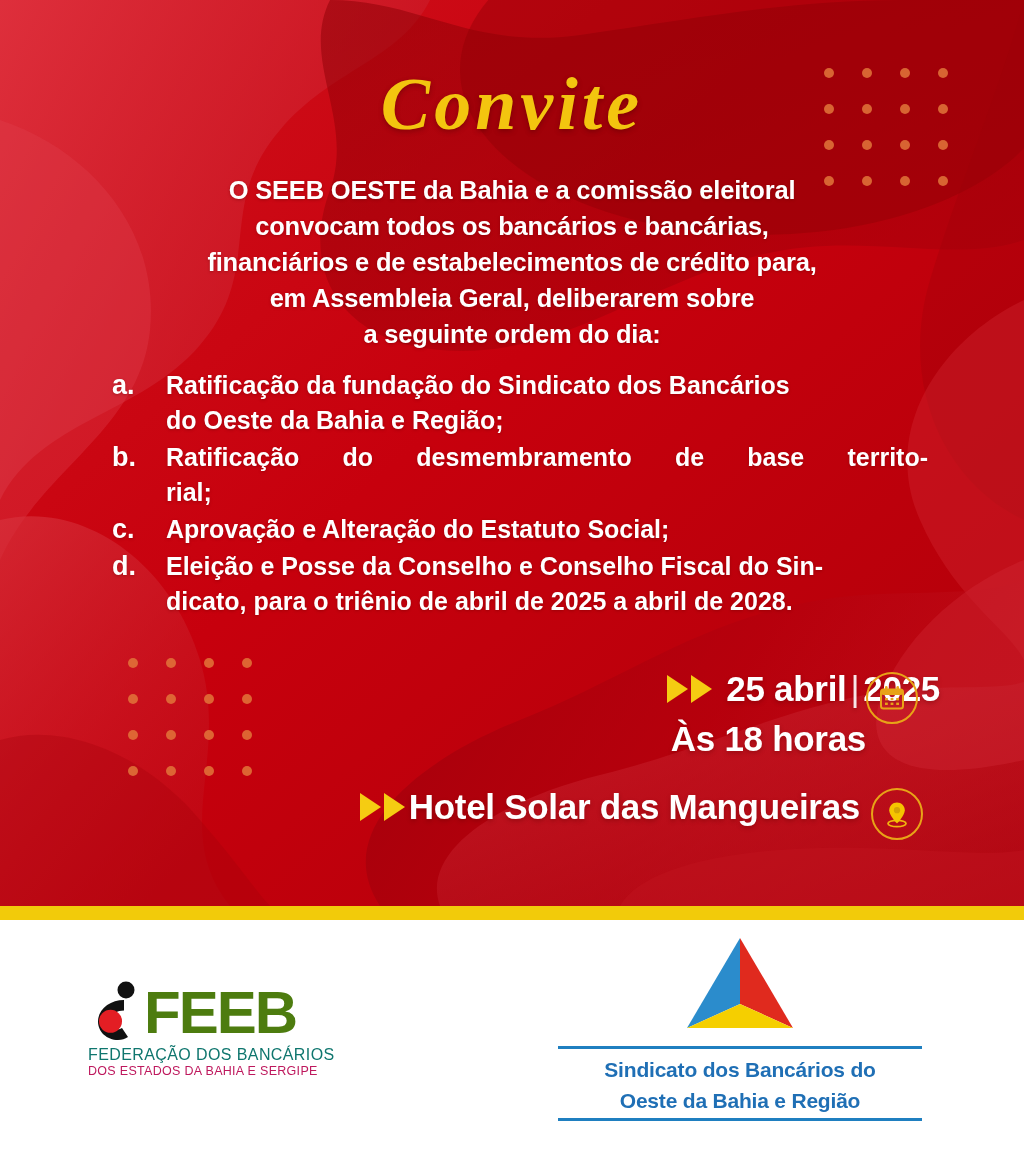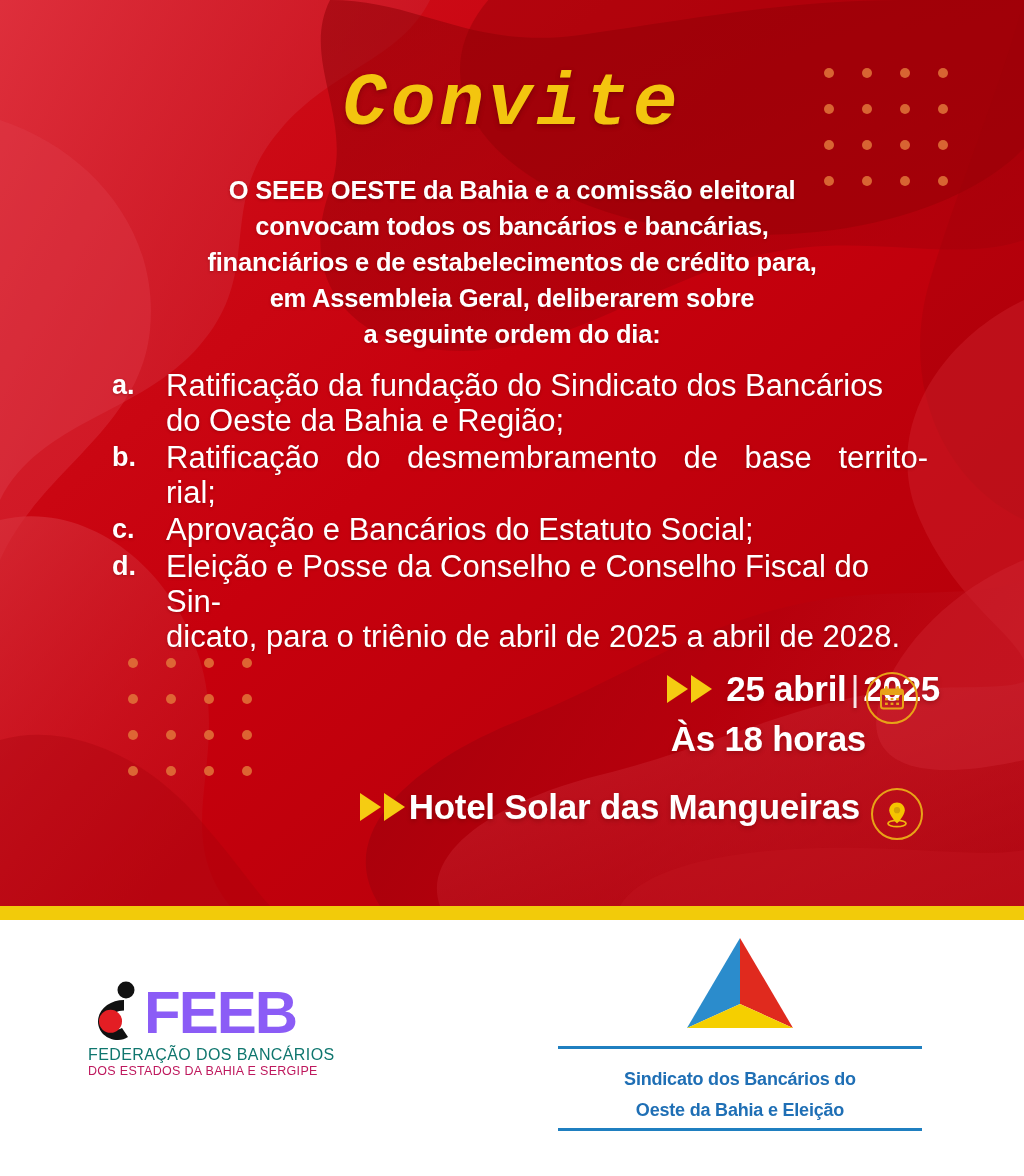--- a/index.html
+++ b/index.html
@@ -32,21 +32,21 @@
   
   .dotgrid { position:absolute; display:grid; grid-template-columns:repeat(4,1fr); gap:26px 28px; }
   .dotgrid span { width:10px; height:10px; border-radius:50%; background:#e2763a; opacity:.85; display:block; }
   #dots-top-right { left:824px; top:68px; }
   #dots-bottom-left { left:128px; top:658px; }
 
   
   #title {
     position:absolute; left:0; top:62px; width:1024px;
     text-align:center;
-    font-family:Liberation Mono, monospace;
+    font-family:Liberation Serif, serif;
     font-style:italic;
     font-weight:700;
     font-size:74px;
     letter-spacing:4px;
     color:#f3c50f;
     text-shadow:0 2px 5px rgba(80,0,0,.45);
   }
 
   
   #intro {
@@ -67,21 +67,21 @@
     color:#ffffff;
   }
   .agenda-row { display:flex; align-items:flex-start; margin-bottom:2px; }
   .agenda-key {
     width:54px; flex:0 0 54px;
     font-size:27px; font-weight:700; line-height:35px;
     text-shadow:0 1px 3px rgba(100,0,0,.4);
   }
   .agenda-text {
     flex:1 1 auto;
-    font-size:31px; font-weight:400; line-height:35px;
+    font-size:25px; font-weight:700; line-height:35px;
     text-shadow:0 1px 3px rgba(100,0,0,.4);
   }
   .agenda-text .just { display:block; text-align:justify; text-align-last:justify; }
   .agenda-text .plain { display:block; }
 
   
   #date-block { position:absolute; left:520px; top:668px; width:420px; }
   #date-line1 { display:flex; align-items:center; justify-content:flex-end; gap:14px; }
   #date-line2 { text-align:right; padding-right:74px; margin-top:8px; }
   .arrows { display:inline-flex; gap:3px; }
@@ -127,40 +127,40 @@
     position:absolute; left:0; top:920px; width:1024px; height:256px;
     background:#ffffff;
   }
 
   
   #feeb { position:absolute; left:88px; top:60px; width:215px; }
   #feeb-mark { display:flex; align-items:flex-end; height:62px; }
   #feeb-word {
     font-family:"Liberation Sans", sans-serif;
     font-weight:700; font-size:60px; line-height:58px;
-    color:#8b5cf6; letter-spacing:-2px; margin-left:-6px;
+    color:#4d7c0f; letter-spacing:-2px; margin-left:-6px;
   }
   #feeb-sub1 {
     font-size:16px; font-weight:400; color:#0f766e; letter-spacing:.4px;
     margin-top:4px; white-space:nowrap;
   }
   #feeb-sub2 {
     font-size:12.5px; font-weight:400; color:#be185d; letter-spacing:.3px;
     white-space:nowrap;
   }
 
   
   #ctb { position:absolute; left:326px; top:72px; width:146px; height:84px; }
 
   
   #sind { position:absolute; left:540px; top:10px; width:400px; text-align:center; }
   #sind-rule-top { height:3px; background:#1f7fc0; margin:4px 18px 0 18px; }
   #sind-text {
-    color:#1f6fb5; font-weight:700; font-size:18px; line-height:31px;
-    letter-spacing:-.2px; padding-top:15px;
+    color:#1f6fb5; font-weight:700; font-size:21px; line-height:31px;
+    letter-spacing:-.2px; padding-top:5px;
   }
   #sind-rule-bot { height:3px; background:#1f7fc0; margin:2px 18px 0 18px; }
 </style>
 </head>
 <body>
 
 <div id="poster">
 
   <div id="hero">
     <svg id="hero-bg" viewBox="0 0 1024 906" preserveAspectRatio="none">
@@ -287,21 +287,21 @@
         <div class="agenda-key">b.</div>
         <div class="agenda-text">
           <span class="just">Ratificação do desmembramento de base territo-</span>
           <span class="plain">rial;</span>
         </div>
       </div>
 
       <div class="agenda-row">
         <div class="agenda-key">c.</div>
         <div class="agenda-text">
-          <span class="plain">Aprovação e Bancários do Estatuto Social;</span>
+          <span class="plain">Aprovação e Alteração do Estatuto Social;</span>
         </div>
       </div>
 
       <div class="agenda-row">
         <div class="agenda-key">d.</div>
         <div class="agenda-text">
           <span class="plain">Eleição e Posse da Conselho e Conselho Fiscal do Sin-</span>
           <span class="plain">dicato, para o triênio de abril de 2025 a abril de 2028.</span>
         </div>
       </div>
@@ -384,18 +384,18 @@
     <div id="sind">
       <svg width="150" height="112" viewBox="0 0 150 112" style="display:block;margin:0 auto;">
         <path d="M75,8 L75,74 L22,98 Z" fill="#2b8ccc"></path>
         <path d="M75,8 L75,74 L128,98 Z" fill="#e02a1e"></path>
         <path d="M75,74 L22,98 L128,98 Z" fill="#f5cf00"></path>
         <path d="M75,8 L30,96 L22,98 Z" fill="#ffffff" opacity="0.0"></path>
       </svg>
       <div id="sind-rule-top"></div>
       <div id="sind-text">
         <div>Sindicato dos Bancários do</div>
-        <div>Oeste da Bahia e Eleição</div>
+        <div>Oeste da Bahia e Região</div>
       </div>
       <div id="sind-rule-bot"></div>
     </div>
   </div>
 </div>
 
 </body></html>

